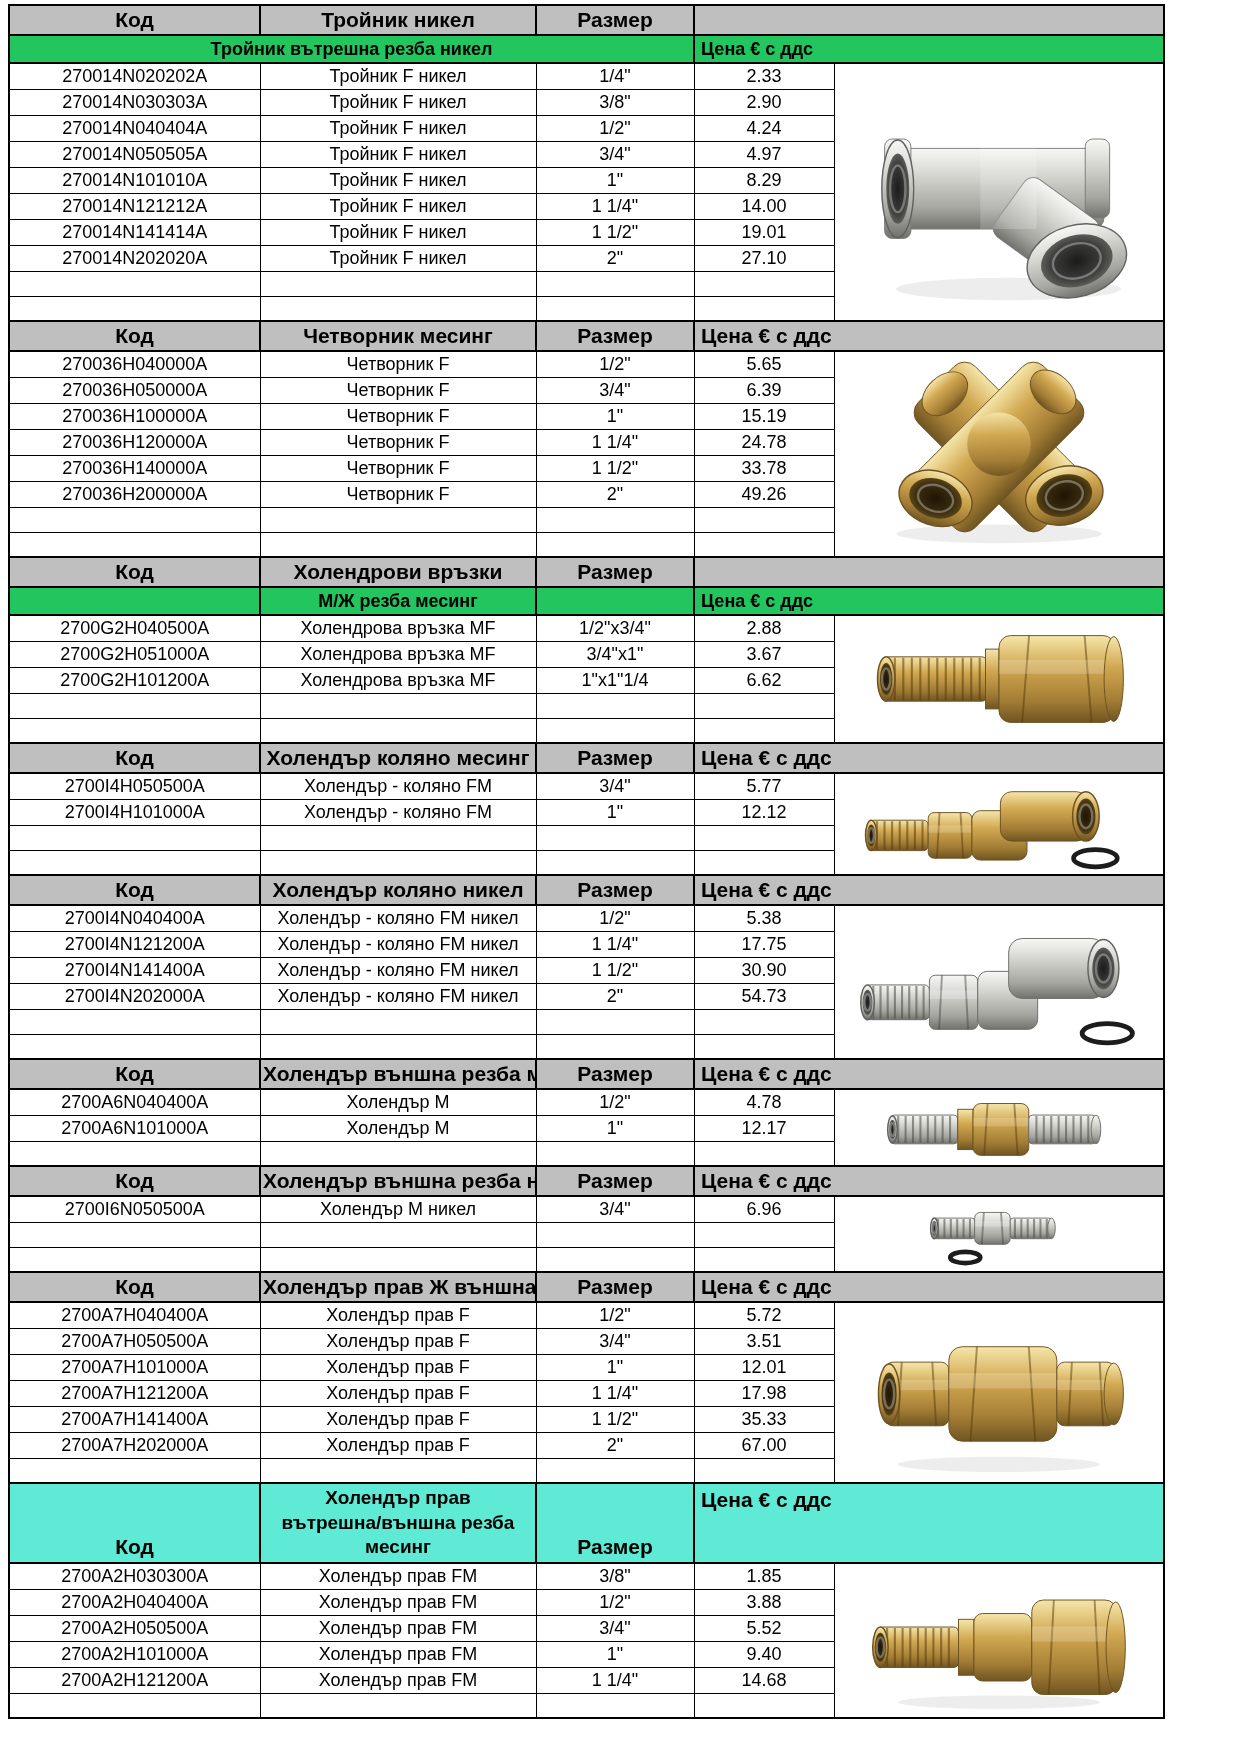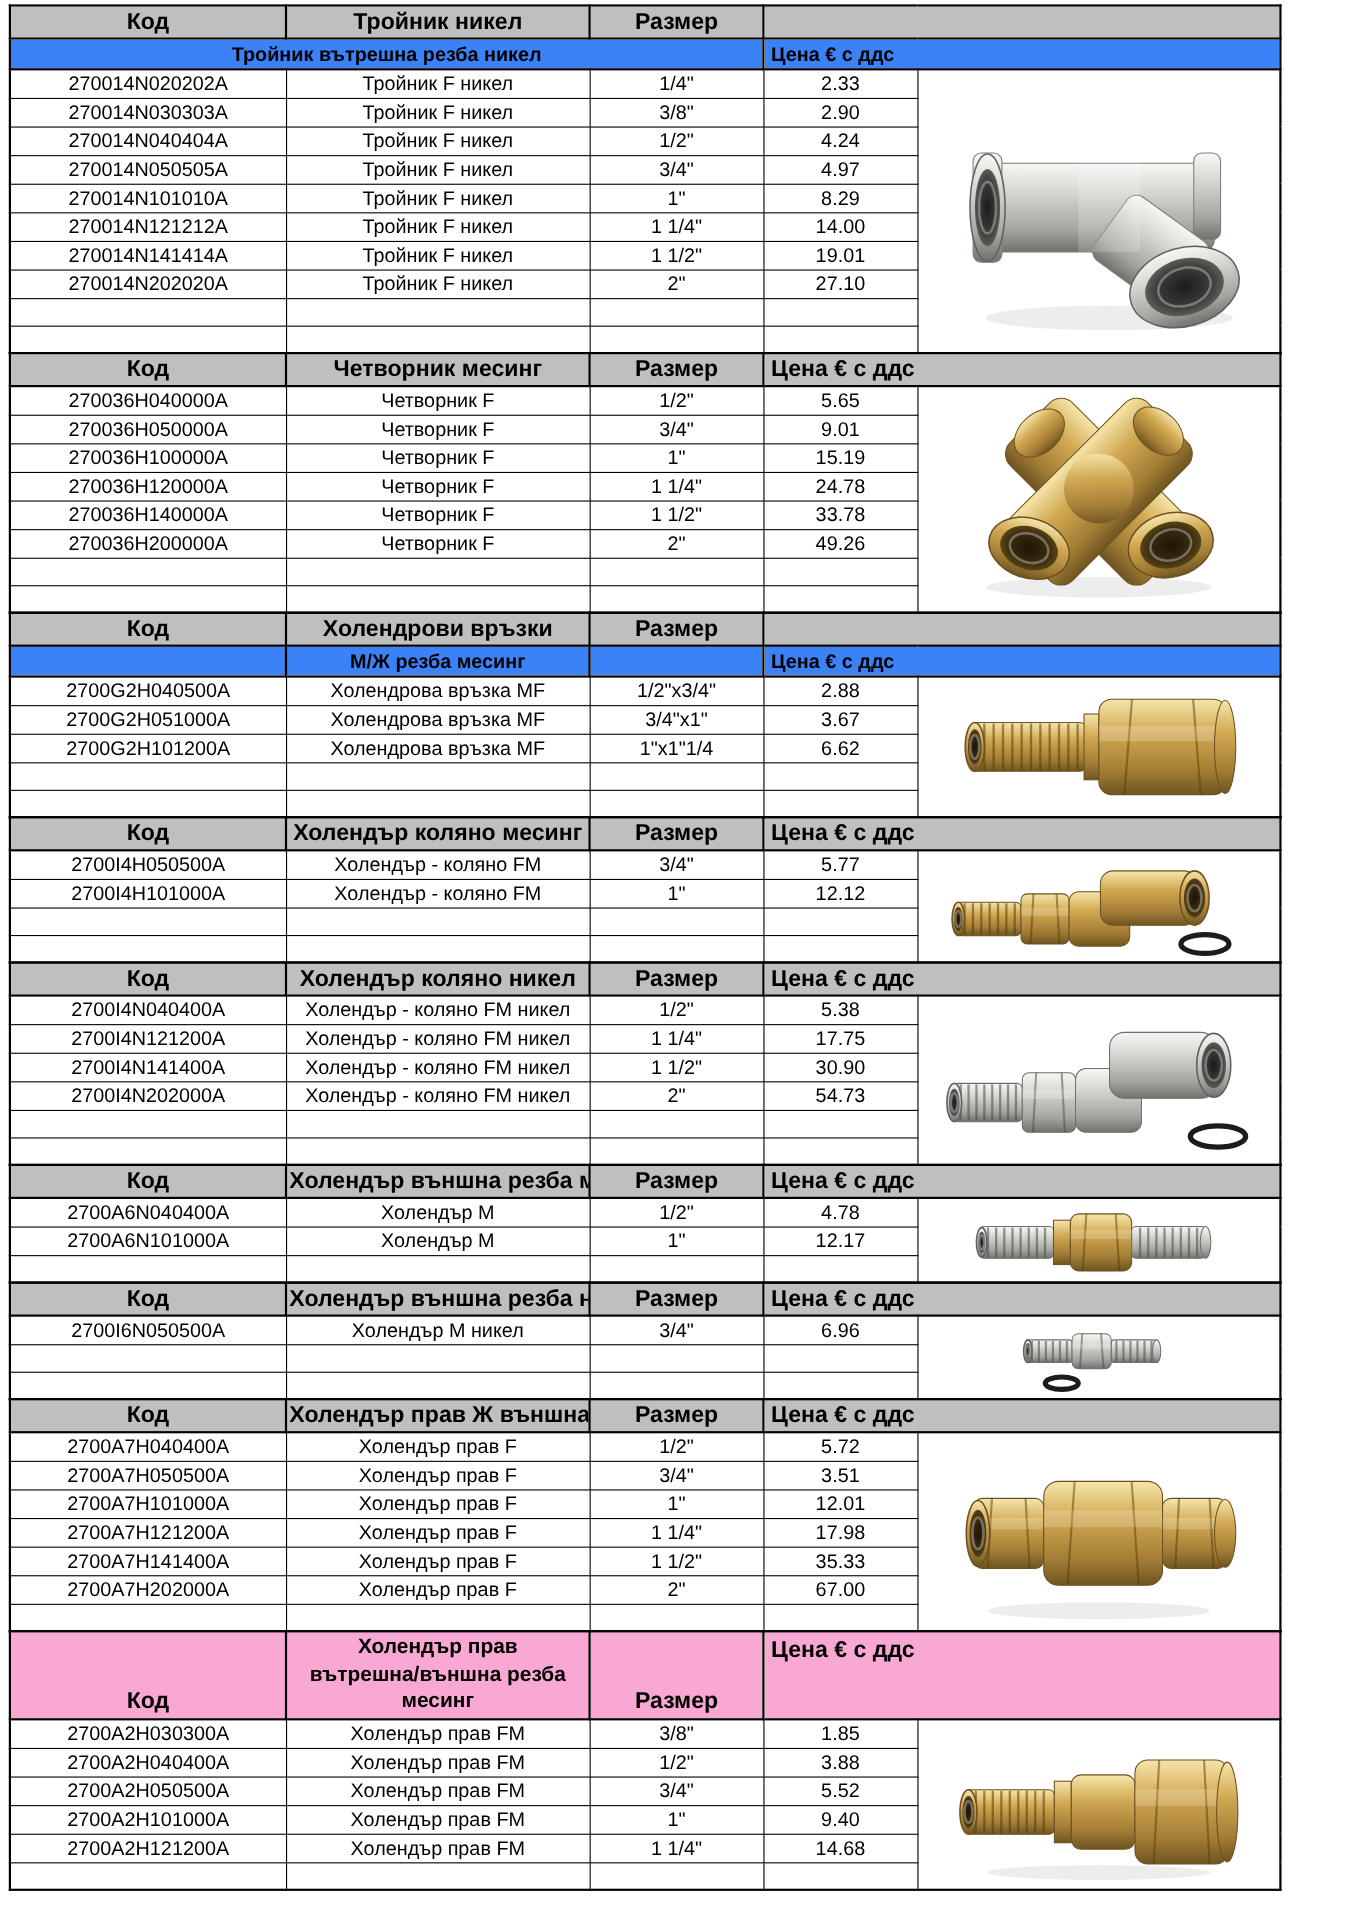--- a/index.html
+++ b/index.html
@@ -4,26 +4,26 @@
 <style>
   html,body{margin:0;padding:0;background:#ffffff;}
   body{width:1241px;height:1755px;font-family:"Liberation Sans",sans-serif;color:#000;}
   .page{box-sizing:border-box;width:1241px;height:1755px;padding:4px 0 0 8px;overflow:hidden;background:#fff;position:relative;}
   table.sec{border-collapse:collapse;table-layout:fixed;width:1155px;border:2.5px solid #000;margin-top:-2px;}
   table.sec.first{margin-top:0;}
   col.c-code{width:251px;} col.c-name{width:276px;} col.c-size{width:158px;} col.c-price{width:140px;} col.c-img{width:330px;}
   td{border:1.5px solid #000;padding:0 2px;box-sizing:border-box;text-align:center;vertical-align:middle;
      font-size:18px;line-height:1.15;overflow:hidden;white-space:nowrap;height:26px;background:#fff;}
   tr.hdr td{background:#bfbfbf;font-weight:bold;font-size:21px;height:30px;border-width:2px;}
-  tr.sub td{background:#3b82f6;font-weight:bold;font-size:18px;height:28px;border-width:2px;}
+  tr.sub td{background:#22c55e;font-weight:bold;font-size:18px;height:28px;border-width:2px;}
   td.price-h{text-align:left;padding-left:6px;font-size:21px;font-weight:bold;}
   tr.empty td{height:25px;}
   td.img-cell{background:#fff;text-align:center;vertical-align:middle;padding:0;}
   td.img-cell svg{display:block;margin:0 auto;}
-  tr.hdr9 td{background:#f9a8d4;font-weight:bold;border-width:2px;height:80px;vertical-align:bottom;padding-bottom:3px;font-size:21px;}
+  tr.hdr9 td{background:#5eead4;font-weight:bold;border-width:2px;height:80px;vertical-align:bottom;padding-bottom:3px;font-size:21px;}
   tr.hdr9 td.title9{vertical-align:middle;white-space:normal;font-size:19px;line-height:1.3;padding:2px 6px;}
   tr.hdr9 td.price-h9{vertical-align:top;text-align:left;padding-left:6px;padding-top:4px;font-size:21px;}
 </style>
 </head>
 <body>
 
 <div class="page">
 
   <svg width="0" height="0" style="position:absolute" aria-hidden="true">
     <defs>
@@ -190,21 +190,21 @@
               <ellipse cx="220" cy="147" rx="30.24" ry="22.32" fill="url(#holeB)" transform="rotate(-15 220 147)"></ellipse>
               <ellipse cx="220" cy="147" rx="20.16" ry="14.879999999999999" fill="none" stroke="rgba(255,255,255,0.32)" stroke-width="2.5" transform="rotate(-15 220 147)"></ellipse>
               <circle cx="150" cy="92" r="34" fill="url(#brassG)" stroke="none" opacity="0.9"></circle>
             </svg>
           </td>
         </tr>
         <tr class="data">
           <td>270036H050000A</td>
           <td>Четворник F</td>
           <td>3/4"</td>
-          <td>9.01</td>
+          <td>6.39</td>
         </tr>
         <tr class="data">
           <td>270036H100000A</td>
           <td>Четворник F</td>
           <td>1"</td>
           <td>15.19</td>
         </tr>
         <tr class="data">
           <td>270036H120000A</td>
           <td>Четворник F</td>

